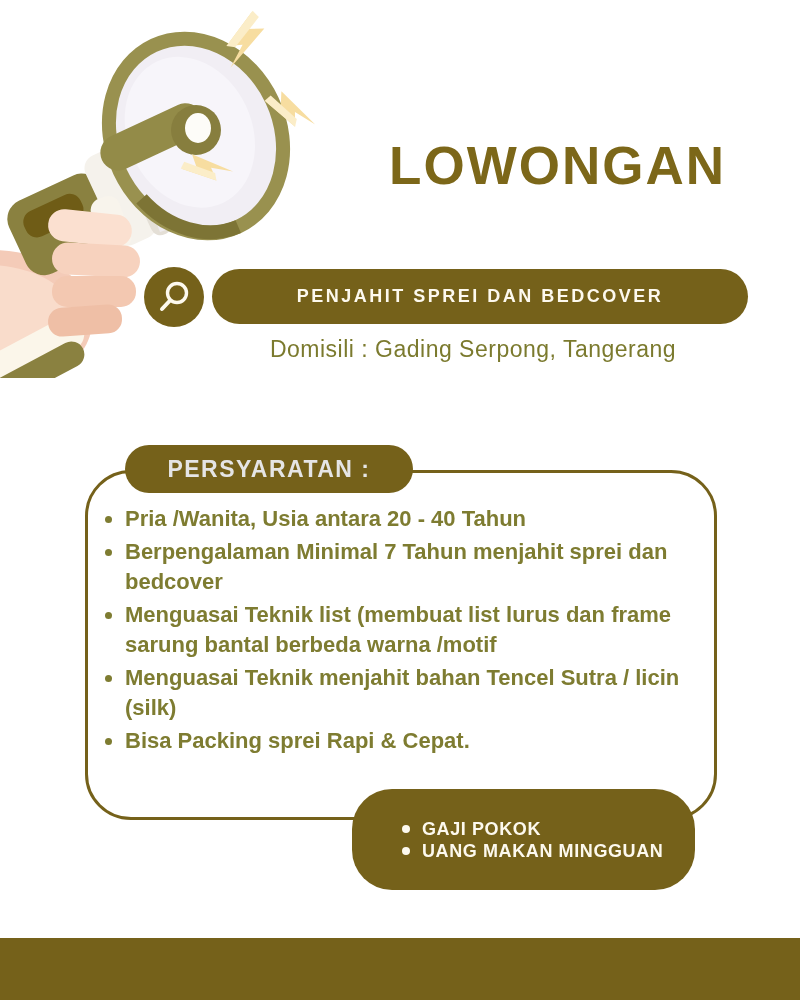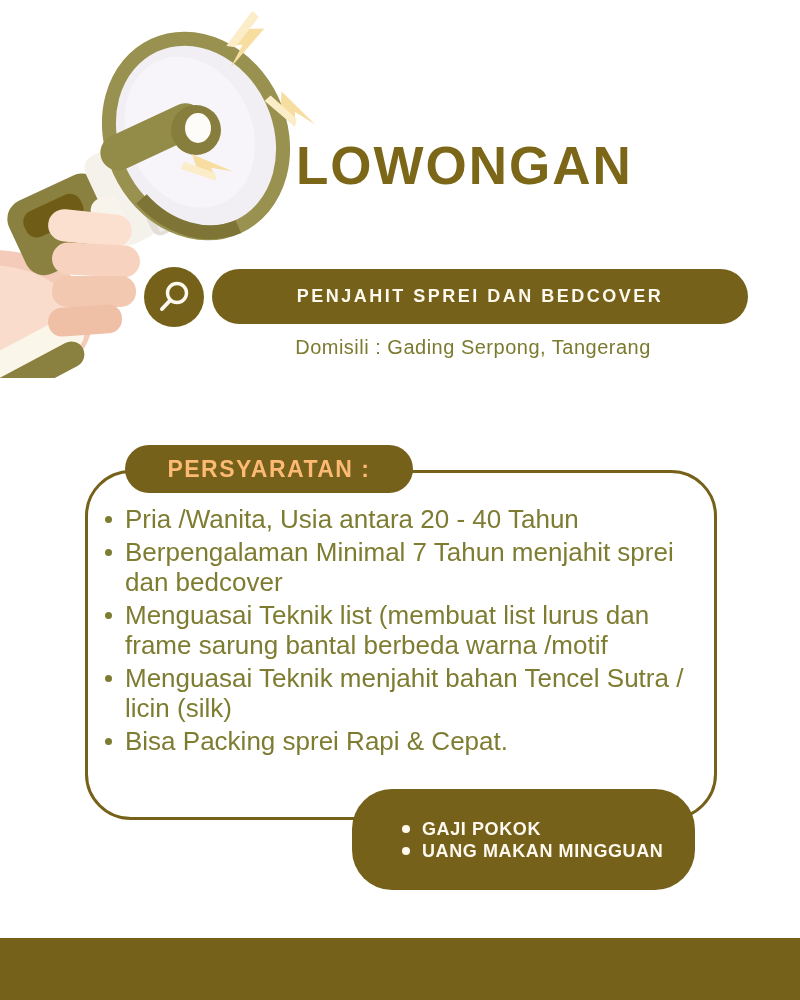--- a/index.html
+++ b/index.html
@@ -19,21 +19,21 @@
     position: absolute;
     left: 0; top: 0;
     width: 332px; height: 378px;
   }
 
   
   .page-title {
     position: absolute;
     left: 296px; top: 138px;
     width: 430px;
-    text-align: left;
+    text-align: right;
     color: #7C6719;
     font-size: 53px;
     font-weight: bold;
     letter-spacing: 2px;
     line-height: 1.06;
   }
 
   
   .search-circle {
     position: absolute;
@@ -56,55 +56,56 @@
     display: flex; align-items: center; justify-content: center;
   }
 
   
   .location-text {
     position: absolute;
     left: 173px; top: 336px;
     width: 600px;
     text-align: center;
     color: #7B7A2E;
-    font-size: 20px;
+    font-size: 23px;
     letter-spacing: 0.5px;
   }
 
   
   .requirements-box {
     position: absolute;
     left: 85px; top: 470px;
     width: 632px; height: 350px;
     background: #ffffff;
     border: 3px solid #75611A;
     border-radius: 46px;
   }
   .requirements-header {
     position: absolute;
     left: 125px; top: 445px;
     width: 288px; height: 48px;
     border-radius: 25px;
     background: #75611A;
-    color: #fdba74;
+    color: #e5e5e5;
     font-size: 23px;
     font-weight: bold;
     letter-spacing: 1.5px;
     display: flex; align-items: center; justify-content: center;
     z-index: 3;
   }
   .requirements-list {
     position: absolute;
     left: 103px; top: 504px;
     width: 588px;
     list-style: none;
     color: #7E7C31;
-    font-size: 26px;
+    font-size: 22px;
     line-height: 30px;
     z-index: 2;
+    font-weight: bold;
   }
   .requirements-list li {
     position: relative;
     padding-left: 22px;
     margin-bottom: 3px;
   }
   .requirements-list li::before {
     content: "";
     position: absolute;
     left: 2px; top: 12px;

